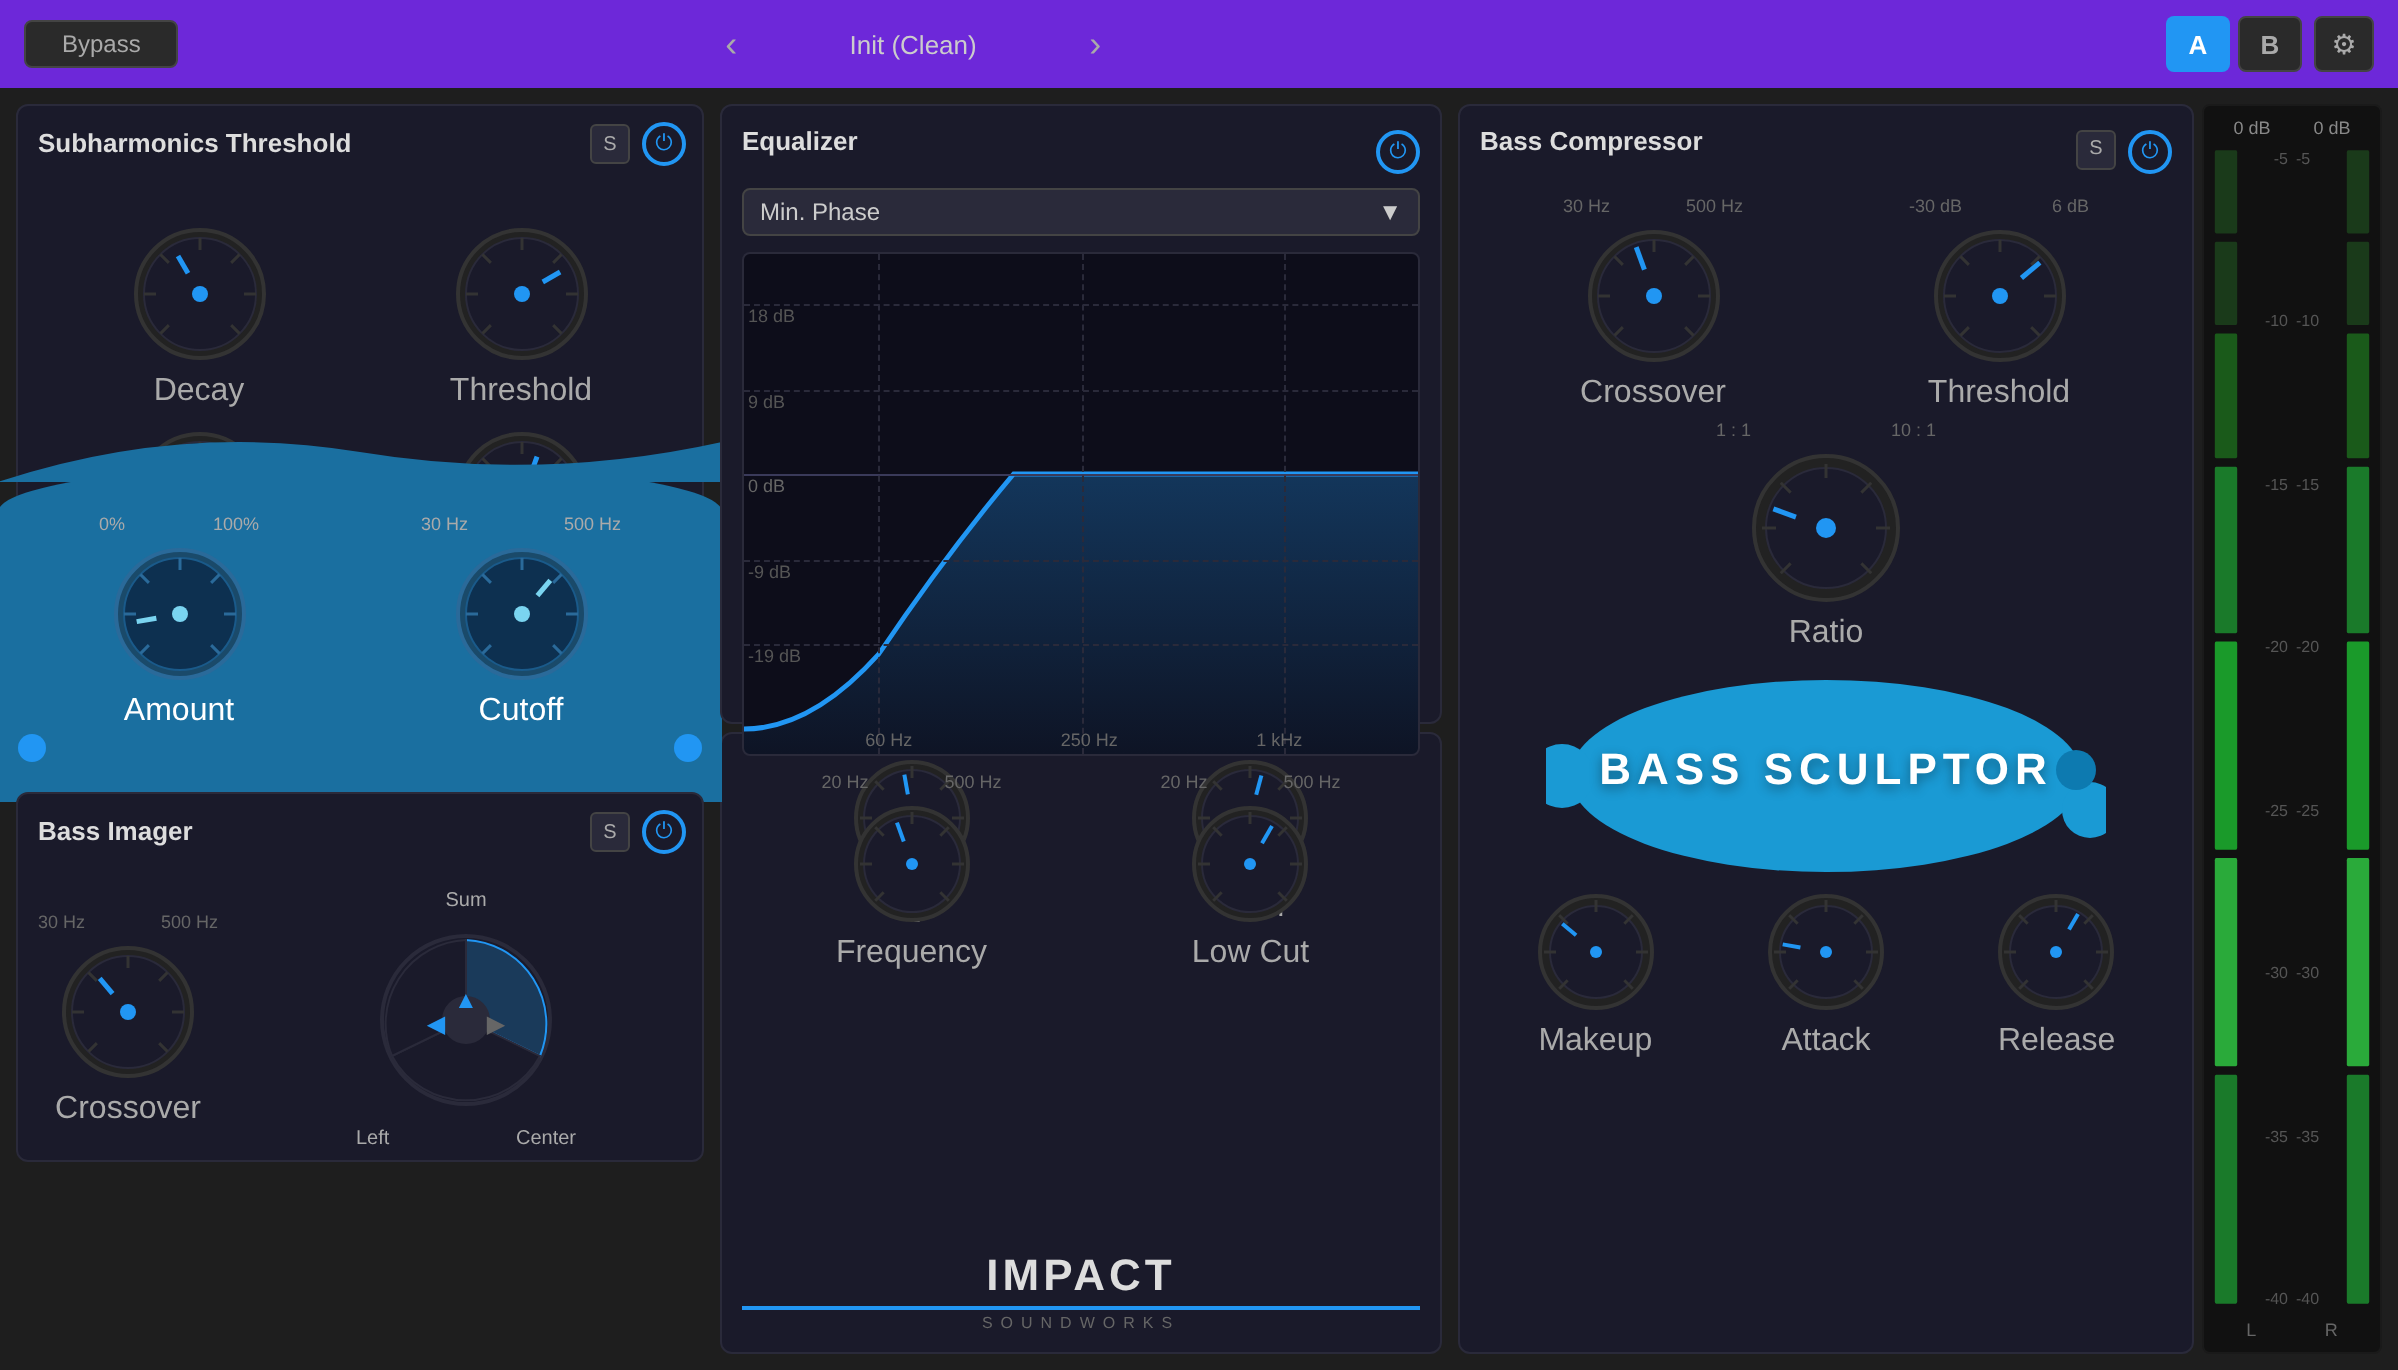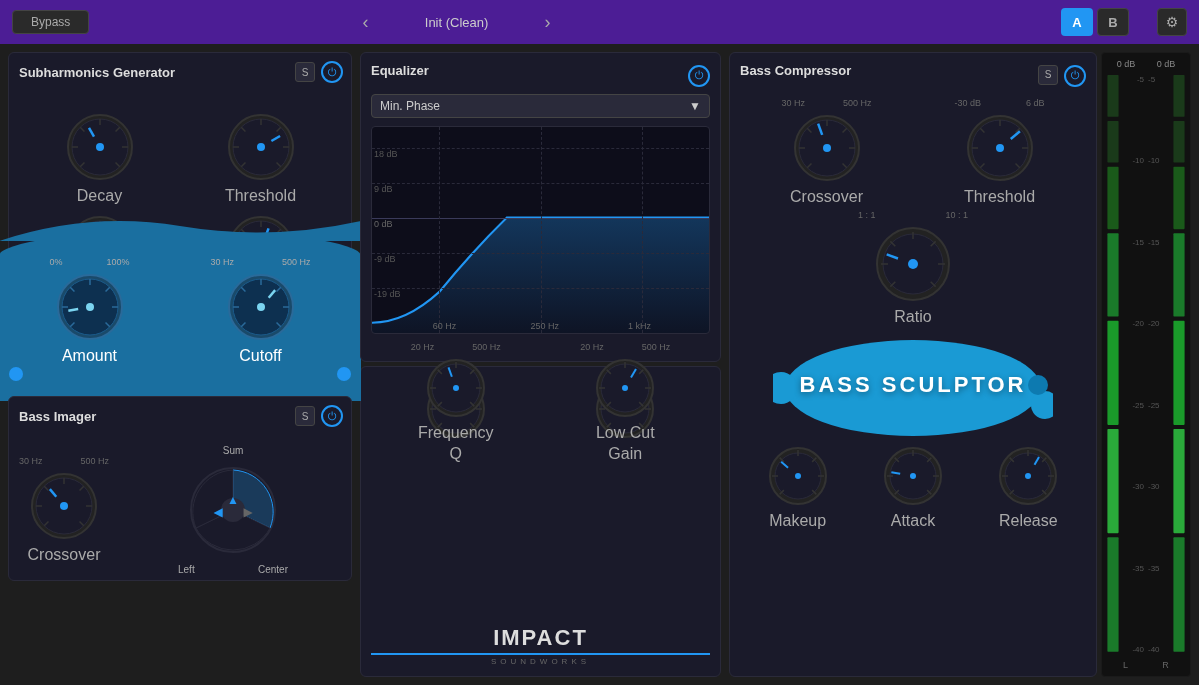--- a/index.html
+++ b/index.html
@@ -9,24 +9,24 @@
       background: #1a1a1a;
       font-family: Arial, sans-serif;
       overflow: hidden;
       color: #ccc;
     }
 
     
     .top-bar {
       display: flex;
       align-items: center;
-      background: #4c1d95;
+      background: #6d28d9;
       height: 44px;
       padding: 0 12px;
-      gap: 28px;
+      gap: 6px;
     }
     .bypass-btn {
       background: #2a2a2a;
       border: 1px solid #444;
       color: #aaa;
       padding: 4px 18px;
       border-radius: 4px;
       font-size: 12px;
       cursor: pointer;
     }
@@ -195,21 +195,21 @@
       border-radius: 6px;
       margin: 8px 8px 4px 0;
       padding: 10px;
       position: relative;
       height: 310px;
     }
     .eq-display {
       background: #0d0d1a;
       border: 1px solid #2a2a3a;
       border-radius: 4px;
-      height: 208px;
+      height: 252px;
       position: relative;
       overflow: hidden;
       margin-top: 8px;
     }
 
     
     .right-panel {
       width: 470px;
       flex-shrink: 0;
       display: flex;
@@ -267,21 +267,21 @@
     <button class="ab-btn inactive">B</button>
   </div>
   <div class="settings-icon">⚙</div>
 </div>
 
 <div class="main-content">
 
   <div class="left-panel">
 
     <div class="subharmonics-panel">
-      <span class="panel-title">Subharmonics Generator</span>
+      <span class="panel-title">Subharmonics Threshold</span>
       <div class="panel-controls">
         <button class="s-btn">S</button>
         <button class="power-btn">⏻</button>
       </div>
 
       
       <div class="knob-row" style="margin-top:30px;">
         <div class="knob-group">
           <svg class="knob-svg" width="72" height="72" viewBox="0 0 72 72">
             <circle cx="36" cy="36" r="32" fill="#222" stroke="#333" stroke-width="2"></circle>

